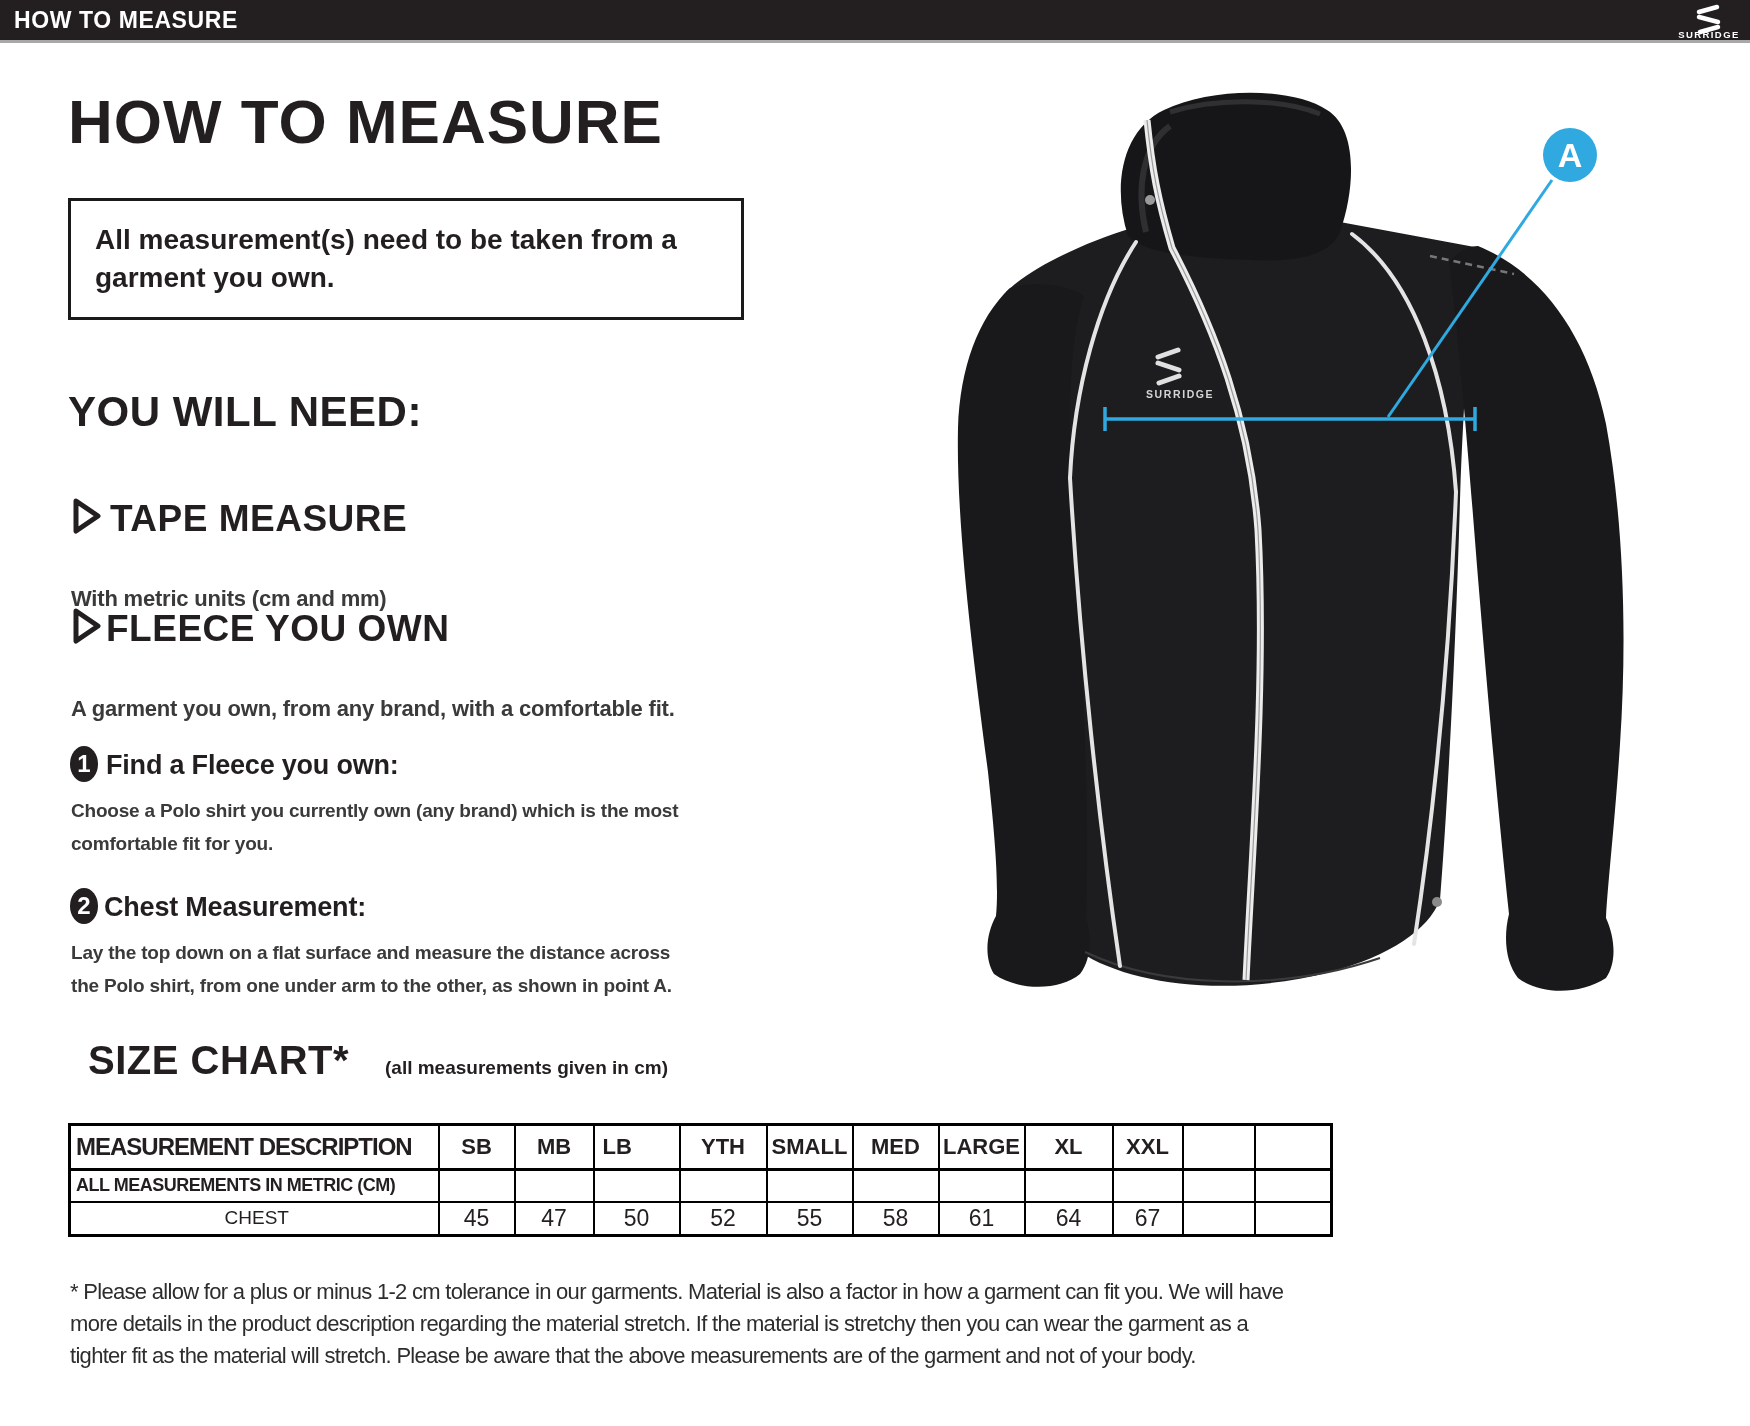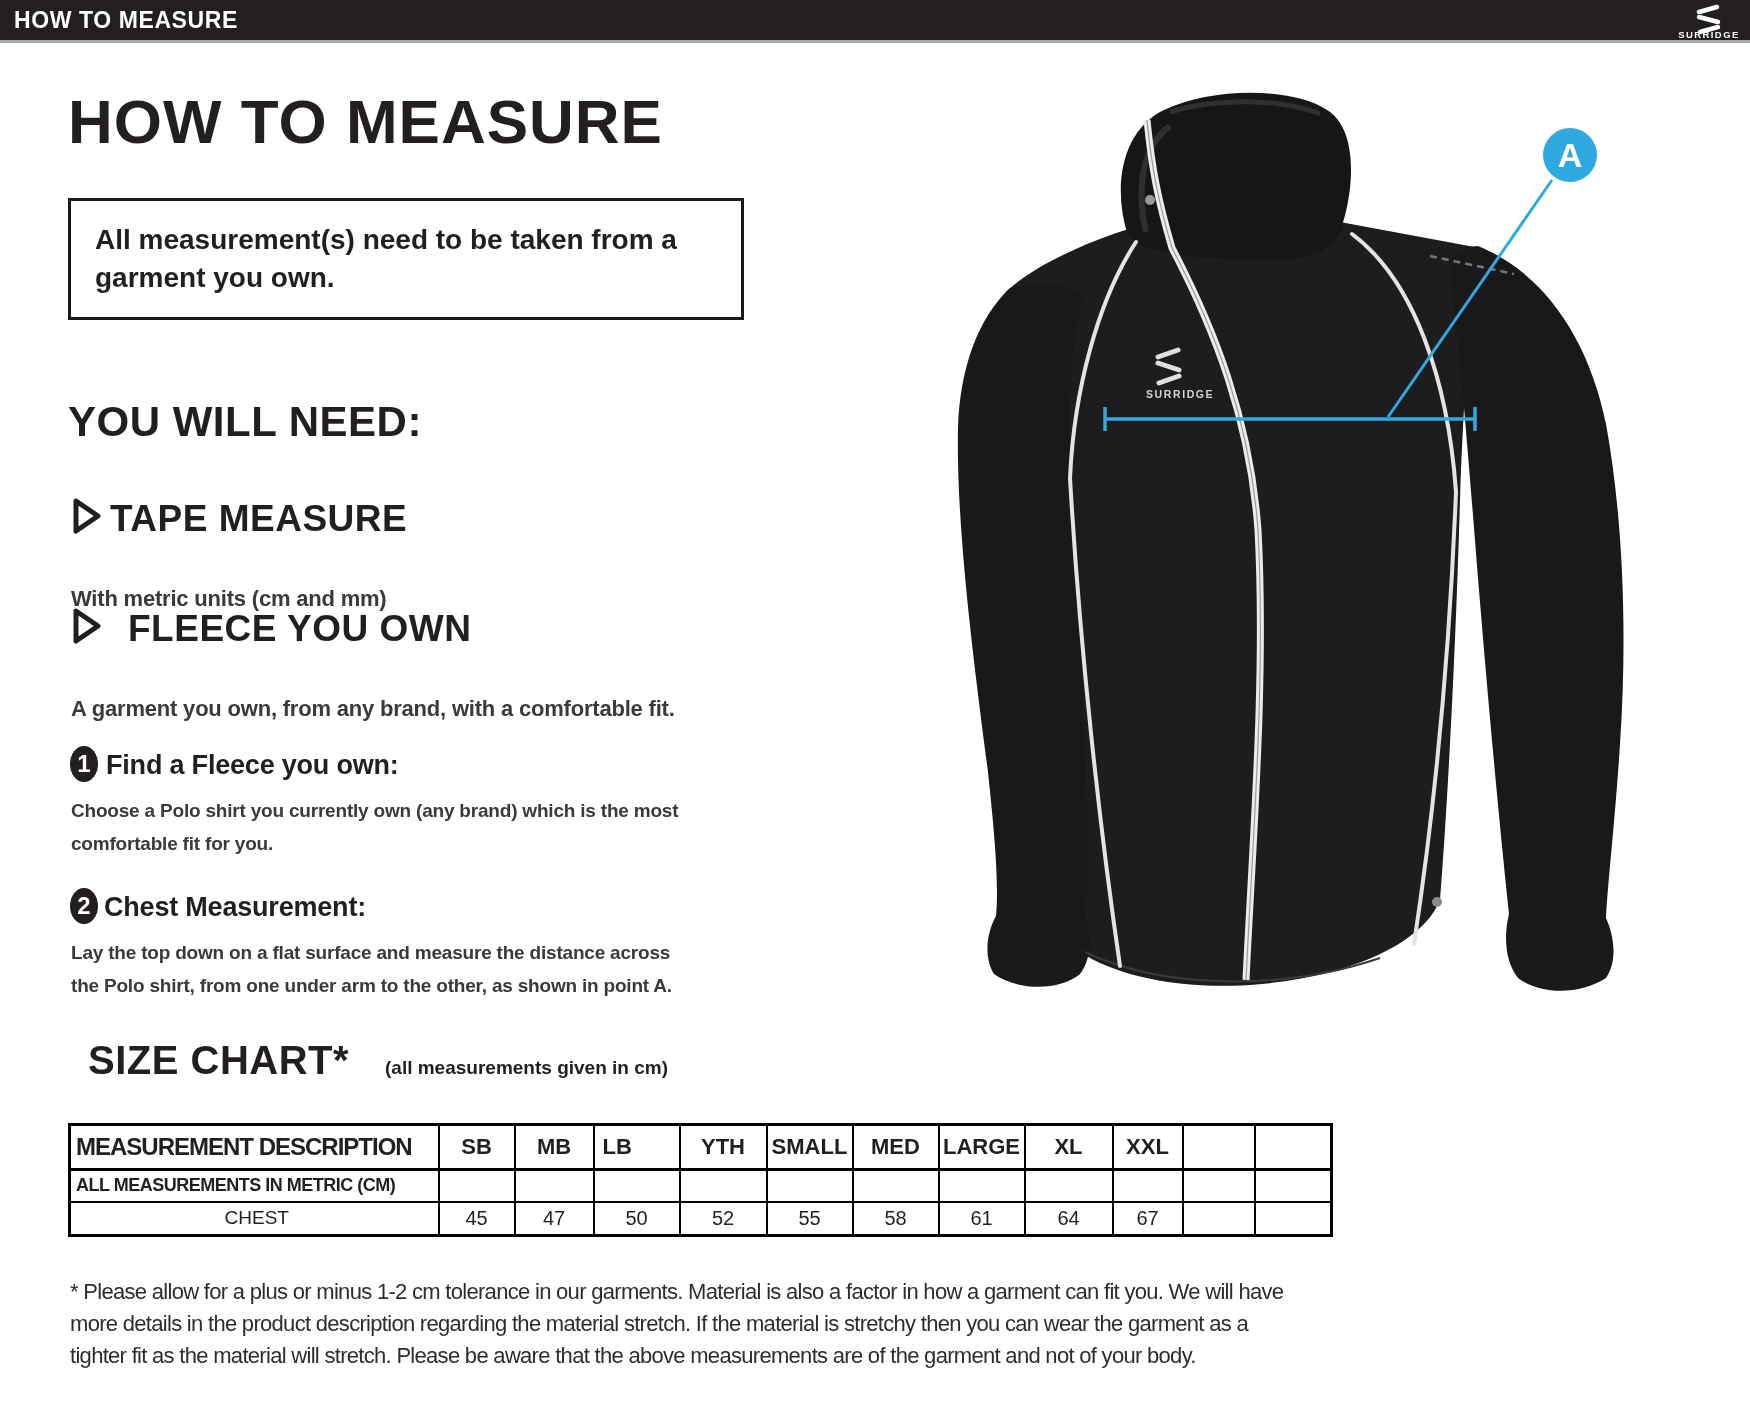--- a/index.html
+++ b/index.html
@@ -12,21 +12,21 @@
   
   .topbar{left:0;top:0;width:1750px;height:40px;background:#231f20;}
   .topbar-title{left:14px;top:7px;font-size:23px;font-weight:bold;color:#ffffff;letter-spacing:.6px;white-space:nowrap;}
   .topbar-divider{left:0;top:40px;width:1750px;height:3px;background:#a8a8a8;}
   .topbar-brand{right:6px;top:1px;width:70px;height:38px;}
 
   
   .h1{left:68px;top:86px;font-size:62px;font-weight:800;letter-spacing:1px;white-space:nowrap;color:#231f20;}
   .callout{left:68px;top:198px;width:676px;box-sizing:border-box;border:3px solid #1a1a1a;
            padding:20px 24px;font-size:28px;font-weight:bold;line-height:38px;color:#231f20;}
-  .h2{left:68px;top:398px;font-size:42px;font-weight:800;letter-spacing:.5px;white-space:nowrap;}
+  .h2{left:68px;top:388px;font-size:42px;font-weight:800;letter-spacing:.5px;white-space:nowrap;}
 
   .bullet-icon{width:30px;height:36px;}
   .item-title{font-size:37px;font-weight:800;letter-spacing:.5px;white-space:nowrap;}
   .item-desc{font-size:22px;font-weight:bold;letter-spacing:-.2px;color:#3a3a3a;white-space:nowrap;margin-top:44px;}
 
   .step-badge{width:28px;height:36px;background:#231f20;border-radius:50%;color:#fff;
               font-size:24px;font-weight:bold;display:flex;align-items:center;justify-content:center;}
   .step-title{font-size:27px;font-weight:800;white-space:nowrap;letter-spacing:-.2px;}
   .step-text{font-size:19px;font-weight:bold;letter-spacing:-.2px;line-height:33px;color:#3a3a3a;white-space:nowrap;}
 
@@ -39,21 +39,21 @@
   table.sizechart td, table.sizechart th{border:2px solid #000;overflow:hidden;white-space:nowrap;padding:0;}
   tr.hdr{height:45px;}
   tr.hdr th{font-size:22px;font-weight:bold;text-align:center;vertical-align:middle;}
   tr.hdr th.desc{font-size:24px;letter-spacing:-1px;text-align:left;padding-left:5px;border-bottom:3px solid #000;}
   tr.hdr th{border-bottom:3px solid #000;}
   tr.hdr th.left{text-align:left;padding-left:8px;}
   tr.metric{height:32px;}
   tr.metric td.lbl{font-size:18px;font-weight:bold;letter-spacing:-.5px;padding-left:5px;}
   tr.chest{height:34px;}
   tr.chest td.lbl{font-size:19px;padding-left:5px;}
-  tr.chest td{font-size:20px;text-align:center;vertical-align:middle;}
+  tr.chest td{font-size:23px;text-align:center;vertical-align:middle;}
 
   .footnote{left:70px;top:1276px;font-size:22px;letter-spacing:-.7px;line-height:32px;color:#2d2d2d;}
   .footnote div{white-space:nowrap;}
 
   
   .figure{left:930px;top:85px;width:820px;height:920px;}
 </style>
 </head>
 <body>
 
@@ -77,21 +77,21 @@
 
 <svg class="abs bullet-icon" style="left:72px;top:498px;" viewBox="0 0 30 36">
   <polygon points="4,3 26,18 4,33" fill="none" stroke="#231f20" stroke-width="5" stroke-linejoin="round"></polygon>
 </svg>
 <div class="abs item-title" style="left:110px;top:498px;">TAPE MEASURE</div>
 <div class="abs item-desc" style="left:71px;top:542px;">With metric units (cm and mm)</div>
 
 <svg class="abs bullet-icon" style="left:72px;top:608px;" viewBox="0 0 30 36">
   <polygon points="4,3 26,18 4,33" fill="none" stroke="#231f20" stroke-width="5" stroke-linejoin="round"></polygon>
 </svg>
-<div class="abs item-title" style="left:106px;top:608px;margin-left:22px;">FLEECE YOU OWN</div>
+<div class="abs item-title" style="left:106px;top:608px;">FLEECE YOU OWN</div>
 <div class="abs item-desc" style="left:71px;top:652px;">A garment you own, from any brand, with a comfortable fit.</div>
 
 <div class="abs step-badge" style="left:70px;top:746px;">1</div>
 <div class="abs step-title" style="left:106px;top:750px;">Find a Fleece you own:</div>
 <div class="abs step-text" style="left:71px;top:794px;">
   <div>Choose a Polo shirt you currently own (any brand) which is the most</div>
   <div>comfortable fit for you.</div>
 </div>
 
 <div class="abs step-badge" style="left:70px;top:888px;">2</div>

